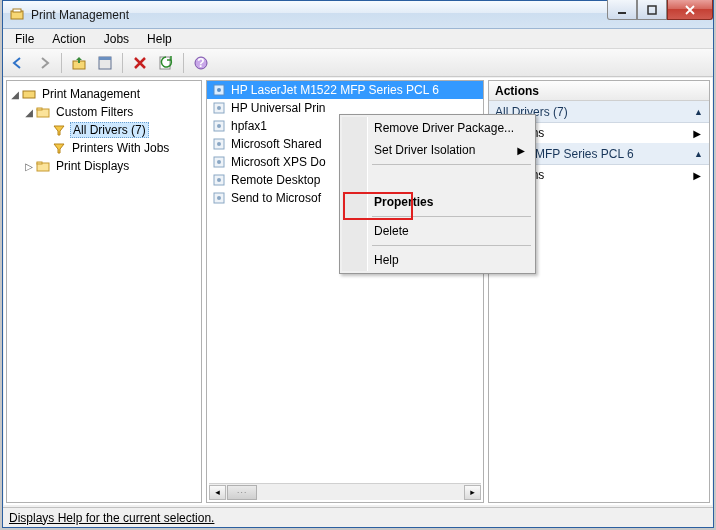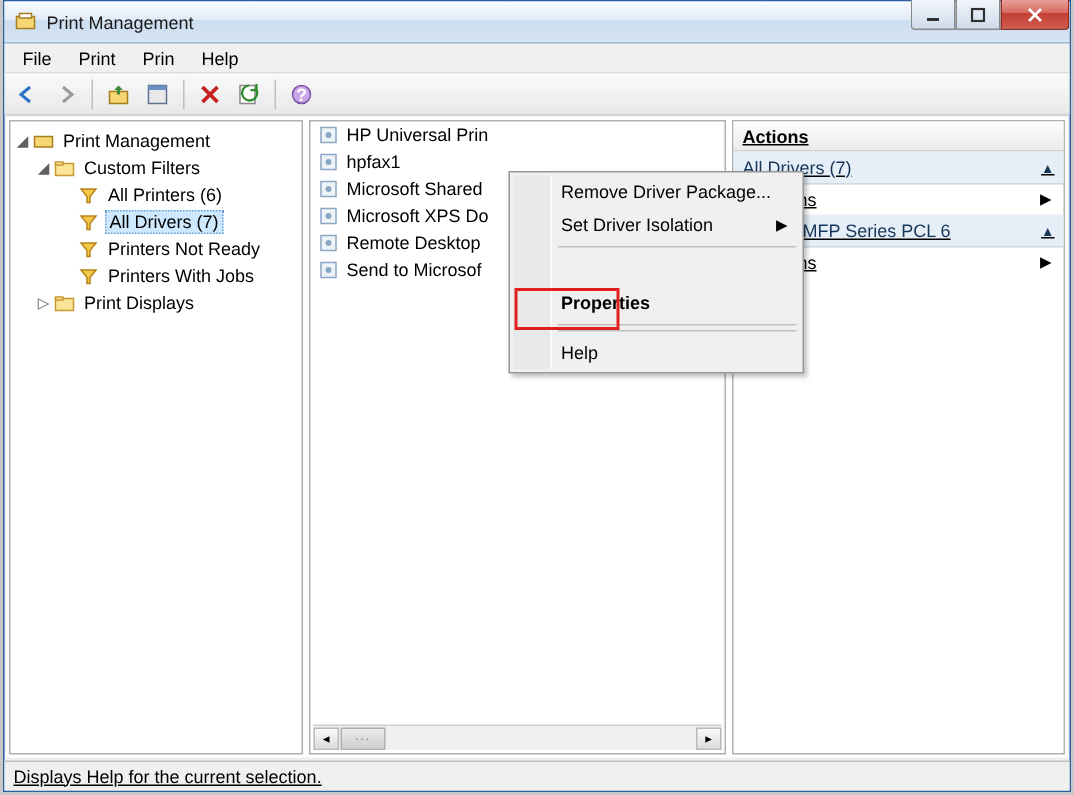--- a/index.html
+++ b/index.html
@@ -24,21 +24,21 @@
 
 .toolbar { height: 28px; background: linear-gradient(to bottom,#fafafa,#e8e8e8); border-bottom: 1px solid #c9c9c9; display:flex; align-items:center; padding: 0 4px; gap: 4px; }
 .tool-btn { width: 22px; height: 22px; display:flex; align-items:center; justify-content:center; border:1px solid transparent; border-radius:2px; }
 .tool-sep { width:1px; height:20px; background:#c0c0c0; margin:0 2px; }
 
 
 .content { position:absolute; top: 77px; left:1px; right:1px; bottom: 22px; display:flex; background:#fff; }
 .pane { border:1px solid #b0b0b0; margin:2px; background:#fff; position:relative; }
 .tree-pane { width: 196px; }
 .list-pane { flex:1; min-width:0; }
-.actions-pane { width: 222px; text-decoration: underline; }
+.actions-pane { width: 222px; }
 
 
 .tree { padding: 4px 2px; }
 .tree-node { display:flex; align-items:center; height:18px; white-space:nowrap; }
 .tree-node .exp { width:12px; text-align:center; color:#606060; font-size:10px; }
 .tree-node .ticon { width:16px; height:16px; margin-right:3px; display:flex; align-items:center; justify-content:center; }
 .tree-node.selected .label { background:#cde8ff; border:1px dotted #6a9fd0; padding:0 2px; }
 .tree-node .label { padding: 0 2px; }
 .indent1 { padding-left: 14px; }
 .indent2 { padding-left: 30px; }
@@ -105,22 +105,22 @@
       <div class="win-btn close">
           <svg width="12" height="10">
             <path d="M2 1 L10 9 M10 1 L2 9" stroke="#fff" stroke-width="1.8"></path>
           </svg>
         </div>
     </div>
   </div>
 
   <div class="menubar">
     <span>File</span>
-    <span>Print</span>
-    <span>Prin</span>
+    <span>Action</span>
+    <span>Jobs</span>
     <span>Help</span>
   </div>
 
   <div class="toolbar">
     <div class="tool-btn">
         <svg width="16" height="16">
           <path d="M10 3 L4 8 L10 13" fill="none" stroke="#2e72c8" stroke-width="2"></path>
         </svg>
       </div>
     <div class="tool-btn">
@@ -179,71 +179,62 @@
         <div class="tree-node indent1">
           <span class="exp">◢</span>
           <span class="ticon">
               <svg width="14" height="14">
                 <rect x="1" y="4" width="12" height="8" fill="#fbe39a" stroke="#c79a30"></rect>
                 <rect x="1" y="3" width="5" height="2" fill="#fbe39a" stroke="#c79a30"></rect>
               </svg>
             </span>
           <span class="label">Custom Filters</span>
         </div>
+        <div class="tree-node indent2 selected">
+          <span class="exp"></span>
+          <span class="ticon">
+              <svg width="14" height="14">
+                <path d="M2 3 L12 3 L8 8 L8 12 L6 12 L6 8 Z" fill="#f5c848" stroke="#b78418"></path>
+              </svg>
+            </span>
+          <span class="label">All Drivers (7)</span>
+        </div>
         <div class="tree-node indent2">
           <span class="exp"></span>
           <span class="ticon">
               <svg width="14" height="14">
                 <path d="M2 3 L12 3 L8 8 L8 12 L6 12 L6 8 Z" fill="#f5c848" stroke="#b78418"></path>
               </svg>
             </span>
-          <span class="label">All Printers (6)</span>
-        </div>
-        <div class="tree-node indent2 selected">
-          <span class="exp"></span>
-          <span class="ticon">
-              <svg width="14" height="14">
-                <path d="M2 3 L12 3 L8 8 L8 12 L6 12 L6 8 Z" fill="#f5c848" stroke="#b78418"></path>
-              </svg>
-            </span>
-          <span class="label">All Drivers (7)</span>
-        </div>
-        <div class="tree-node indent2">
-          <span class="exp"></span>
-          <span class="ticon">
-              <svg width="14" height="14">
-                <path d="M2 3 L12 3 L8 8 L8 12 L6 12 L6 8 Z" fill="#f5c848" stroke="#b78418"></path>
-              </svg>
-            </span>
-          <span class="label">Printers Not Ready</span>
-        </div>
-        <div class="tree-node indent2">
-          <span class="exp"></span>
-          <span class="ticon">
-              <svg width="14" height="14">
-                <path d="M2 3 L12 3 L8 8 L8 12 L6 12 L6 8 Z" fill="#f5c848" stroke="#b78418"></path>
-              </svg>
-            </span>
           <span class="label">Printers With Jobs</span>
         </div>
         <div class="tree-node indent1">
           <span class="exp">▷</span>
           <span class="ticon">
               <svg width="14" height="14">
                 <rect x="1" y="4" width="12" height="8" fill="#fbe39a" stroke="#c79a30"></rect>
                 <rect x="1" y="3" width="5" height="2" fill="#fbe39a" stroke="#c79a30"></rect>
               </svg>
             </span>
           <span class="label">Print Displays</span>
         </div>
       </div>
     </div>
 
     <div class="pane list-pane">
       <div class="list-body">
+        <div class="list-row selected">
+          <span class="licon">
+              <svg width="14" height="14">
+                <rect x="2" y="2" width="10" height="10" fill="#dceeff" stroke="#5a8fc8"></rect>
+                <circle cx="7" cy="7" r="2" fill="#5a8fc8"></circle>
+              </svg>
+            </span>
+          <span>HP LaserJet M1522 MFP Series PCL 6</span>
+        </div>
         <div class="list-row">
           <span class="licon">
               <svg width="14" height="14">
                 <rect x="2" y="2" width="10" height="10" fill="#eef3f8" stroke="#8aa7c4"></rect>
                 <circle cx="7" cy="7" r="2" fill="#8aa7c4"></circle>
               </svg>
             </span>
           <span>HP Universal Prin</span>
         </div>
         <div class="list-row">
@@ -329,20 +320,23 @@
     </div>
     <div class="ctx-item">
       <span>Set Driver Isolation</span>
       <span class="sub">▶</span>
     </div>
     <div class="ctx-sep"></div>
     <div class="ctx-item bold">
       <span>Properties</span>
     </div>
     <div class="ctx-sep"></div>
+    <div class="ctx-item">
+      <span>Delete</span>
+    </div>
     <div class="ctx-sep"></div>
     <div class="ctx-item">
       <span>Help</span>
     </div>
   </div>
   <div class="delete-highlight" style="left:340px; top:191px; width:70px; height:28px;"></div>
 
   <div class="statusbar">
     <span>Displays Help for the current selection.</span>
   </div>

